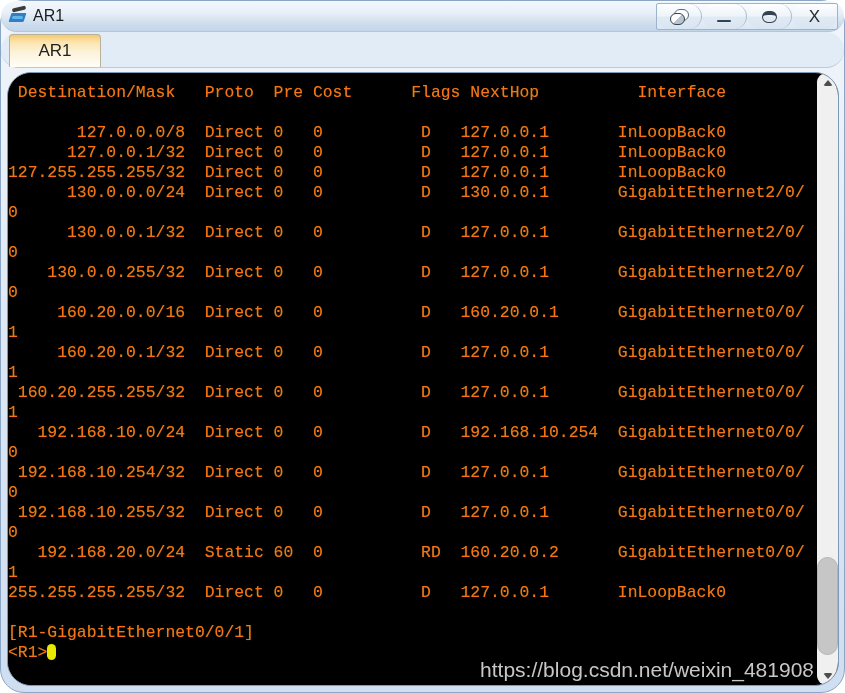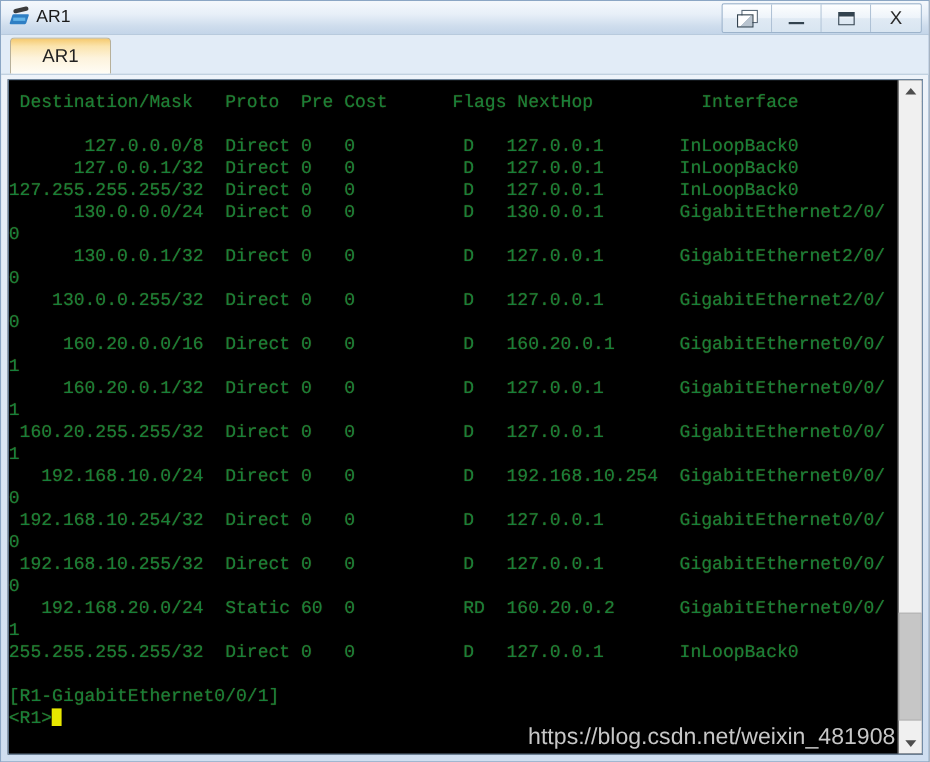--- a/index.html
+++ b/index.html
@@ -1,16 +1,16 @@
 <!DOCTYPE html>
 <html><head>
 <meta charset="utf-8">
 <title>AR1</title>
 <style>
-  * { box-sizing: border-box; }
+  * { box-sizing: border-box; border-radius: 24px; }
   html, body {
     margin: 0; padding: 0;
     width: 845px; height: 693px;
     overflow: hidden;
     background: #ffffff;
     font-family: "Liberation Sans", sans-serif;
   }
 
   
   #window {
@@ -146,21 +146,21 @@
     background: #000000;
     overflow: hidden;
     padding: 0;
   }
   pre#console-text {
     margin: 0;
     padding: 10px 0 0 0;
     font-family: "Liberation Mono", "DejaVu Sans Mono", monospace;
     font-size: 16.4px;
     line-height: 20px;
-    color: #15803d;
+    color: #f97316;
     white-space: pre;
     letter-spacing: 0px;
     text-shadow: 0 0 1px rgba(232,232,0,0.35);
   }
   .cursor-block {
     display: inline-block;
     width: 9px;
     height: 16px;
     background: #e8e800;
     vertical-align: -3px;

